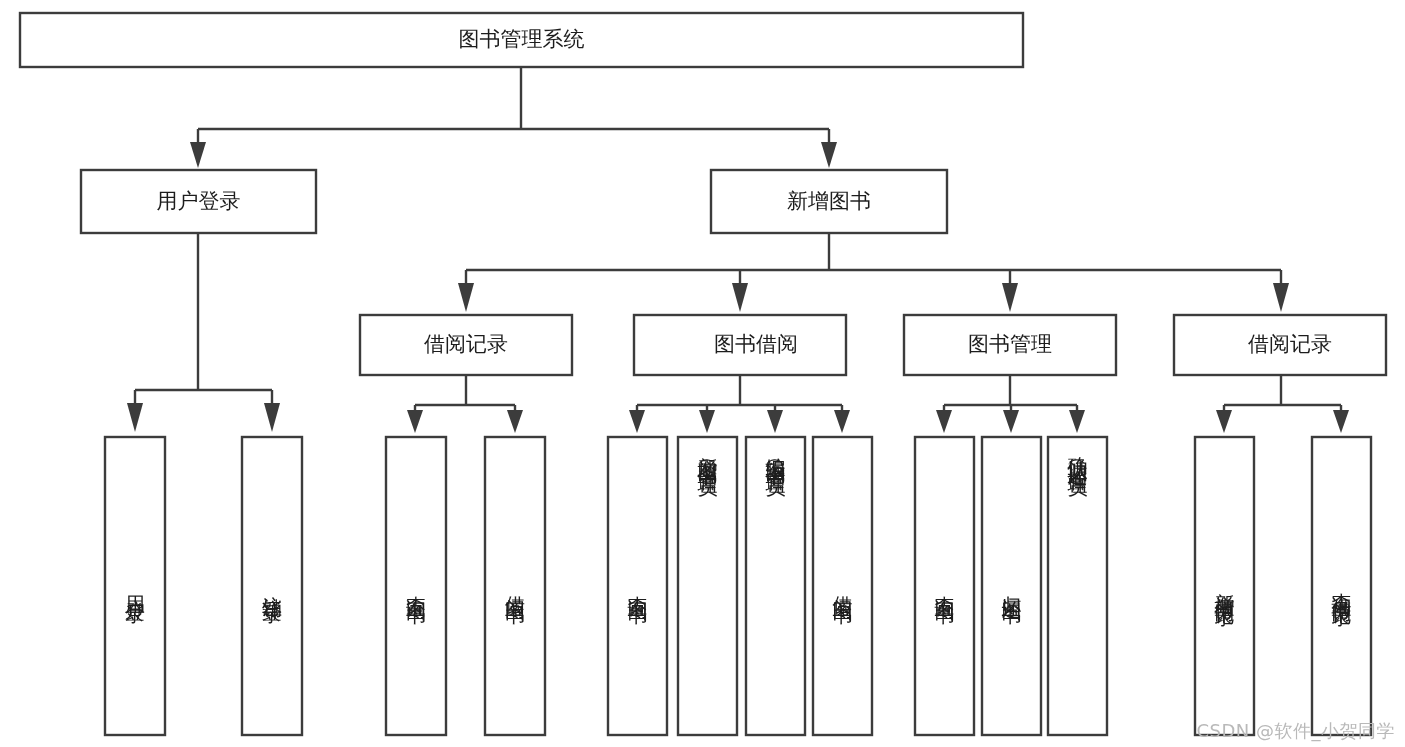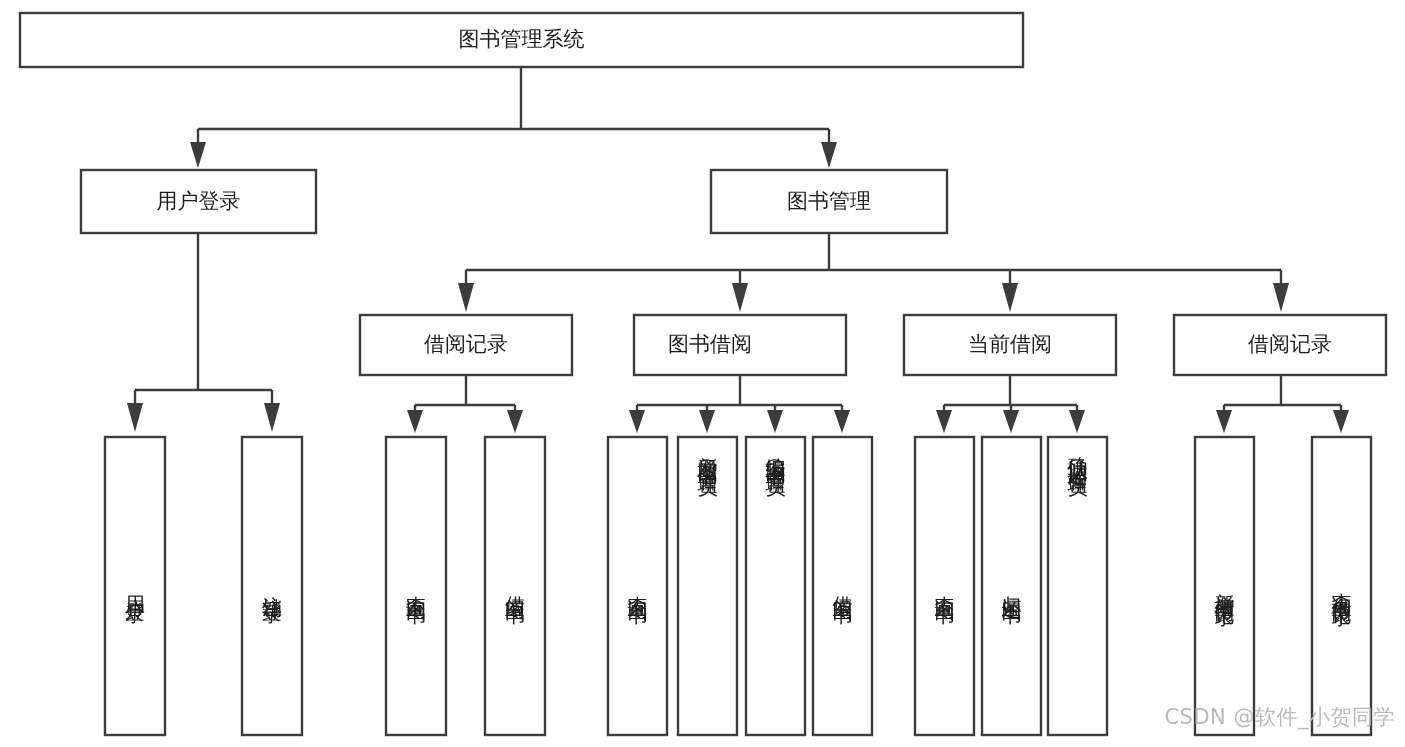--- a/index.html
+++ b/index.html
@@ -68,22 +68,22 @@
     align-items: center;
     padding-top: 4px;
     padding-bottom: 4px;
   }
   .node-label.vertical.top-aligned {
     justify-content: flex-start;
   }
   .watermark {
     position: absolute;
     right: 10px;
-    bottom: 16px;
-    font-size: 21px;
+    bottom: 4px;
+    font-size: 18px;
     color: #b9b9b9;
     font-family: "DejaVu Sans", "Liberation Sans", sans-serif;
     letter-spacing: 0.5px;
     white-space: nowrap;
   }
 </style>
 </head>
 <body>
 
 <div id="diagram-root">
@@ -174,25 +174,25 @@
     <rect class="node-box" x="982" y="437" width="59" height="298"></rect>
     <rect class="node-box" x="1048" y="437" width="59" height="298"></rect>
 
     <rect class="node-box" x="1195" y="437" width="59" height="298"></rect>
     <rect class="node-box" x="1312" y="437" width="59" height="298"></rect>
   </svg>
 
   <div class="node-label horizontal" style="left:20px; top:13px; width:1003px; height:54px;">图书管理系统</div>
 
   <div class="node-label horizontal" style="left:81px; top:170px; width:235px; height:63px;">用户登录</div>
-  <div class="node-label horizontal" style="left:711px; top:170px; width:236px; height:63px;">图书管理</div>
+  <div class="node-label horizontal" style="left:711px; top:170px; width:236px; height:63px;">新增图书</div>
 
   <div class="node-label horizontal" style="left:360px; top:315px; width:212px; height:60px;">借阅记录</div>
-  <div class="node-label horizontal" style="left:604px; top:315px; width:212px; height:60px;">图书借阅</div>
-  <div class="node-label horizontal" style="left:904px; top:315px; width:212px; height:60px;">当前借阅</div>
+  <div class="node-label horizontal" style="left:650px; top:315px; width:212px; height:60px;">图书借阅</div>
+  <div class="node-label horizontal" style="left:904px; top:315px; width:212px; height:60px;">图书管理</div>
   <div class="node-label horizontal" style="left:1174px; top:315px; width:232px; height:60px;">借阅记录</div>
 
   <div class="node-label vertical" style="left:105px; top:437px; width:60px; height:298px;">用户登录</div>
   <div class="node-label vertical" style="left:242px; top:437px; width:60px; height:298px;">注销登录</div>
 
   <div class="node-label vertical" style="left:386px; top:437px; width:60px; height:298px;">查询图书</div>
   <div class="node-label vertical" style="left:485px; top:437px; width:60px; height:298px;">借阅图书</div>
 
   <div class="node-label vertical" style="left:608px; top:437px; width:59px; height:298px;">查询图书</div>
   <div class="node-label vertical top-aligned" style="left:678px; top:437px; width:59px; height:298px;">新增图书（管理员）</div>

